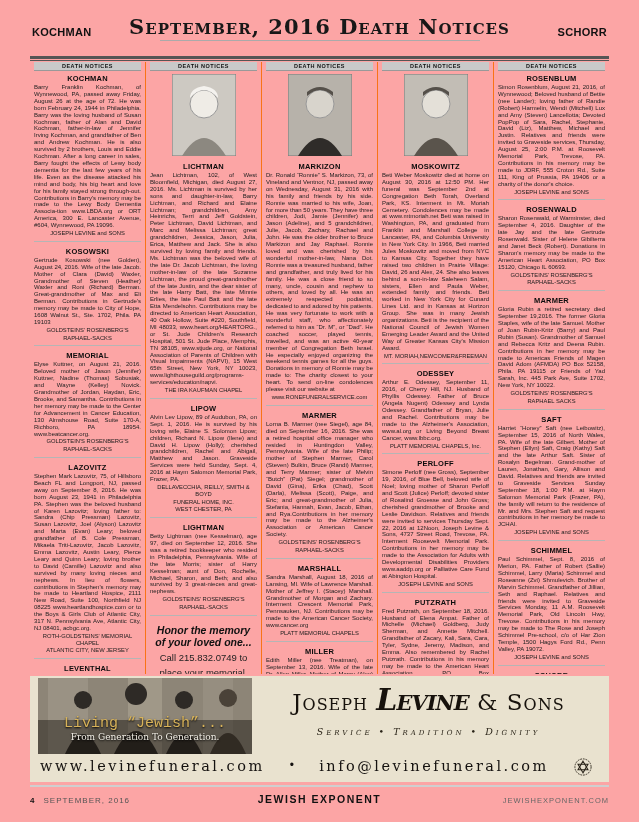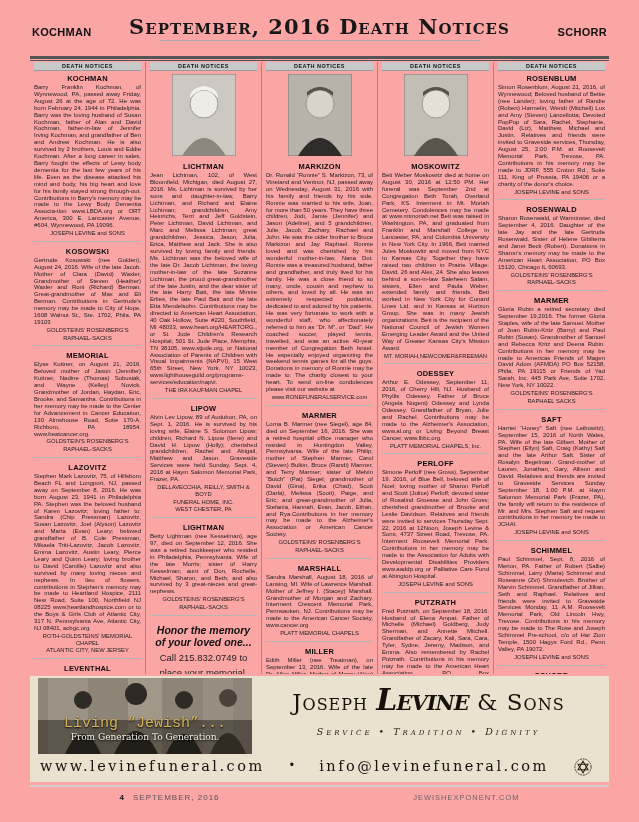--- a/index.html
+++ b/index.html
@@ -263,16 +263,17 @@
         <path d="M10 3.5 L15.5 13 H4.5 Z" fill="none" stroke="#2a241a" stroke-width="1.2"></path>
         <path d="M10 16.5 L4.5 7 H15.5 Z" fill="none" stroke="#2a241a" stroke-width="1.2"></path>
       </svg>
     </div>
   </div>
 
   <div class="pfooter">
     <span class="pf-left">
       <b>4</b><span>SEPTEMBER, 2016</span>
     </span>
+    <span class="pf-center">JEWISH EXPONENT</span>
     <span class="pf-right">JEWISHEXPONENT.COM</span>
   </div>
 
 </div>
 
 </body></html>

